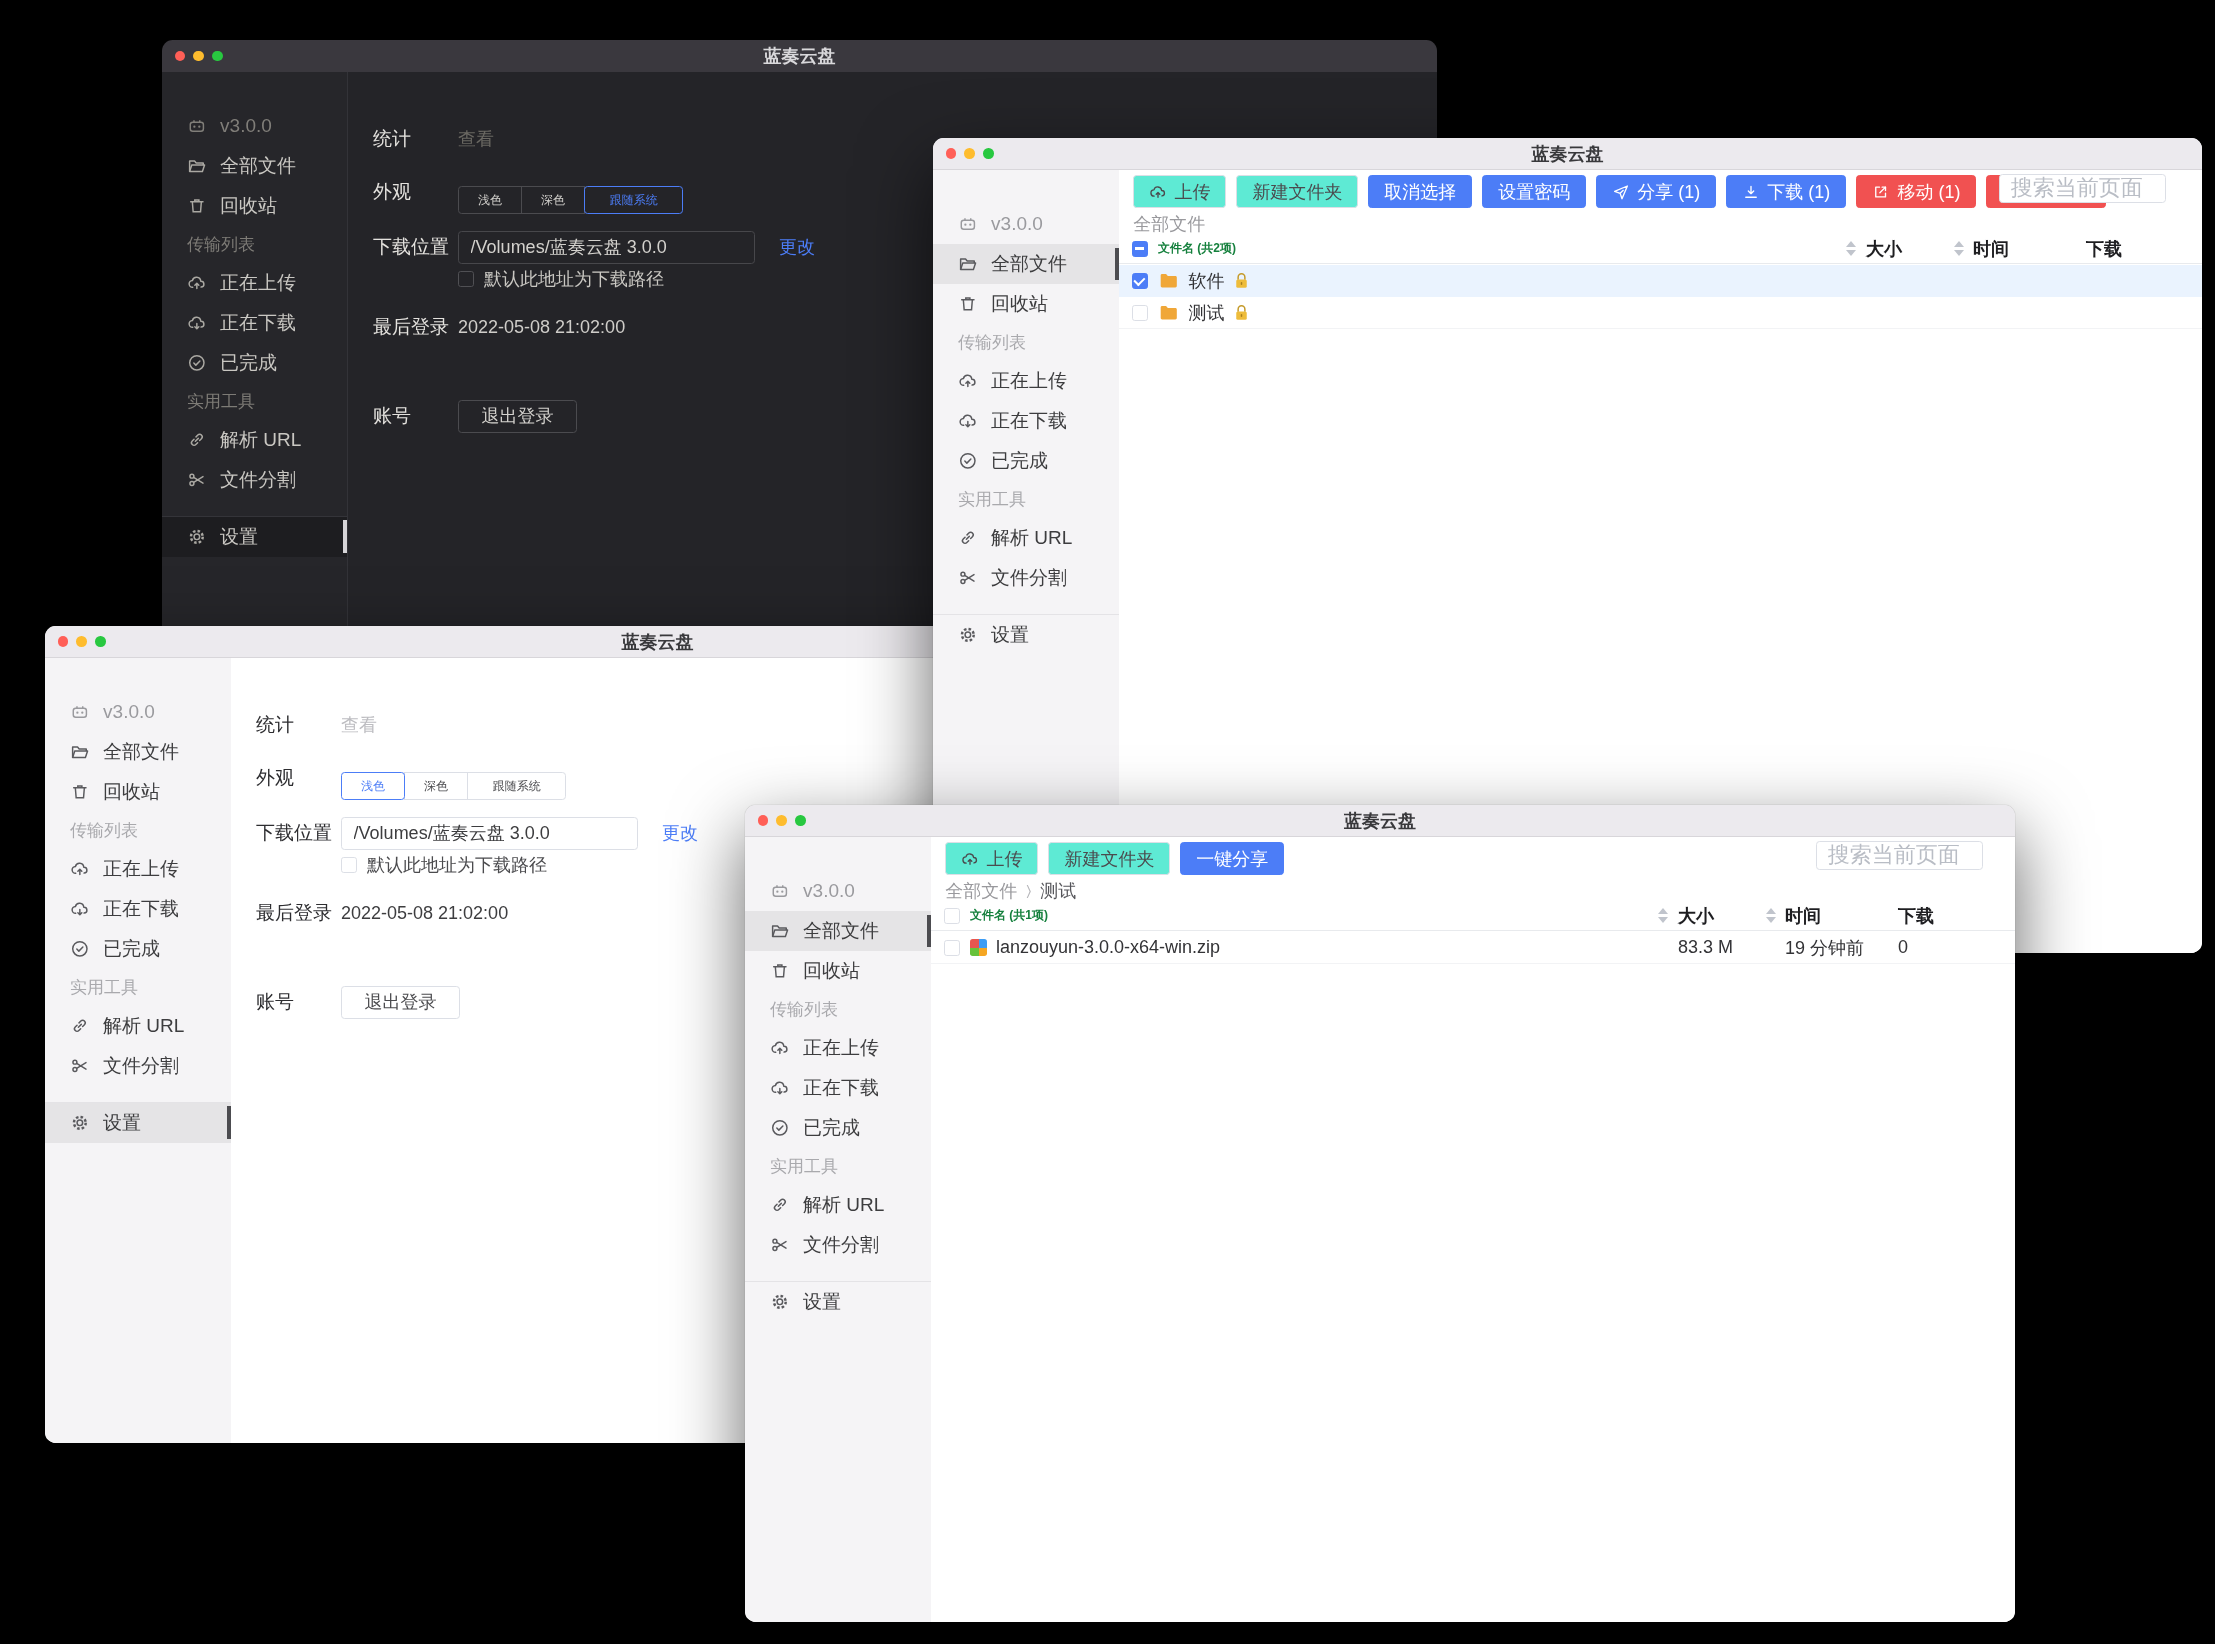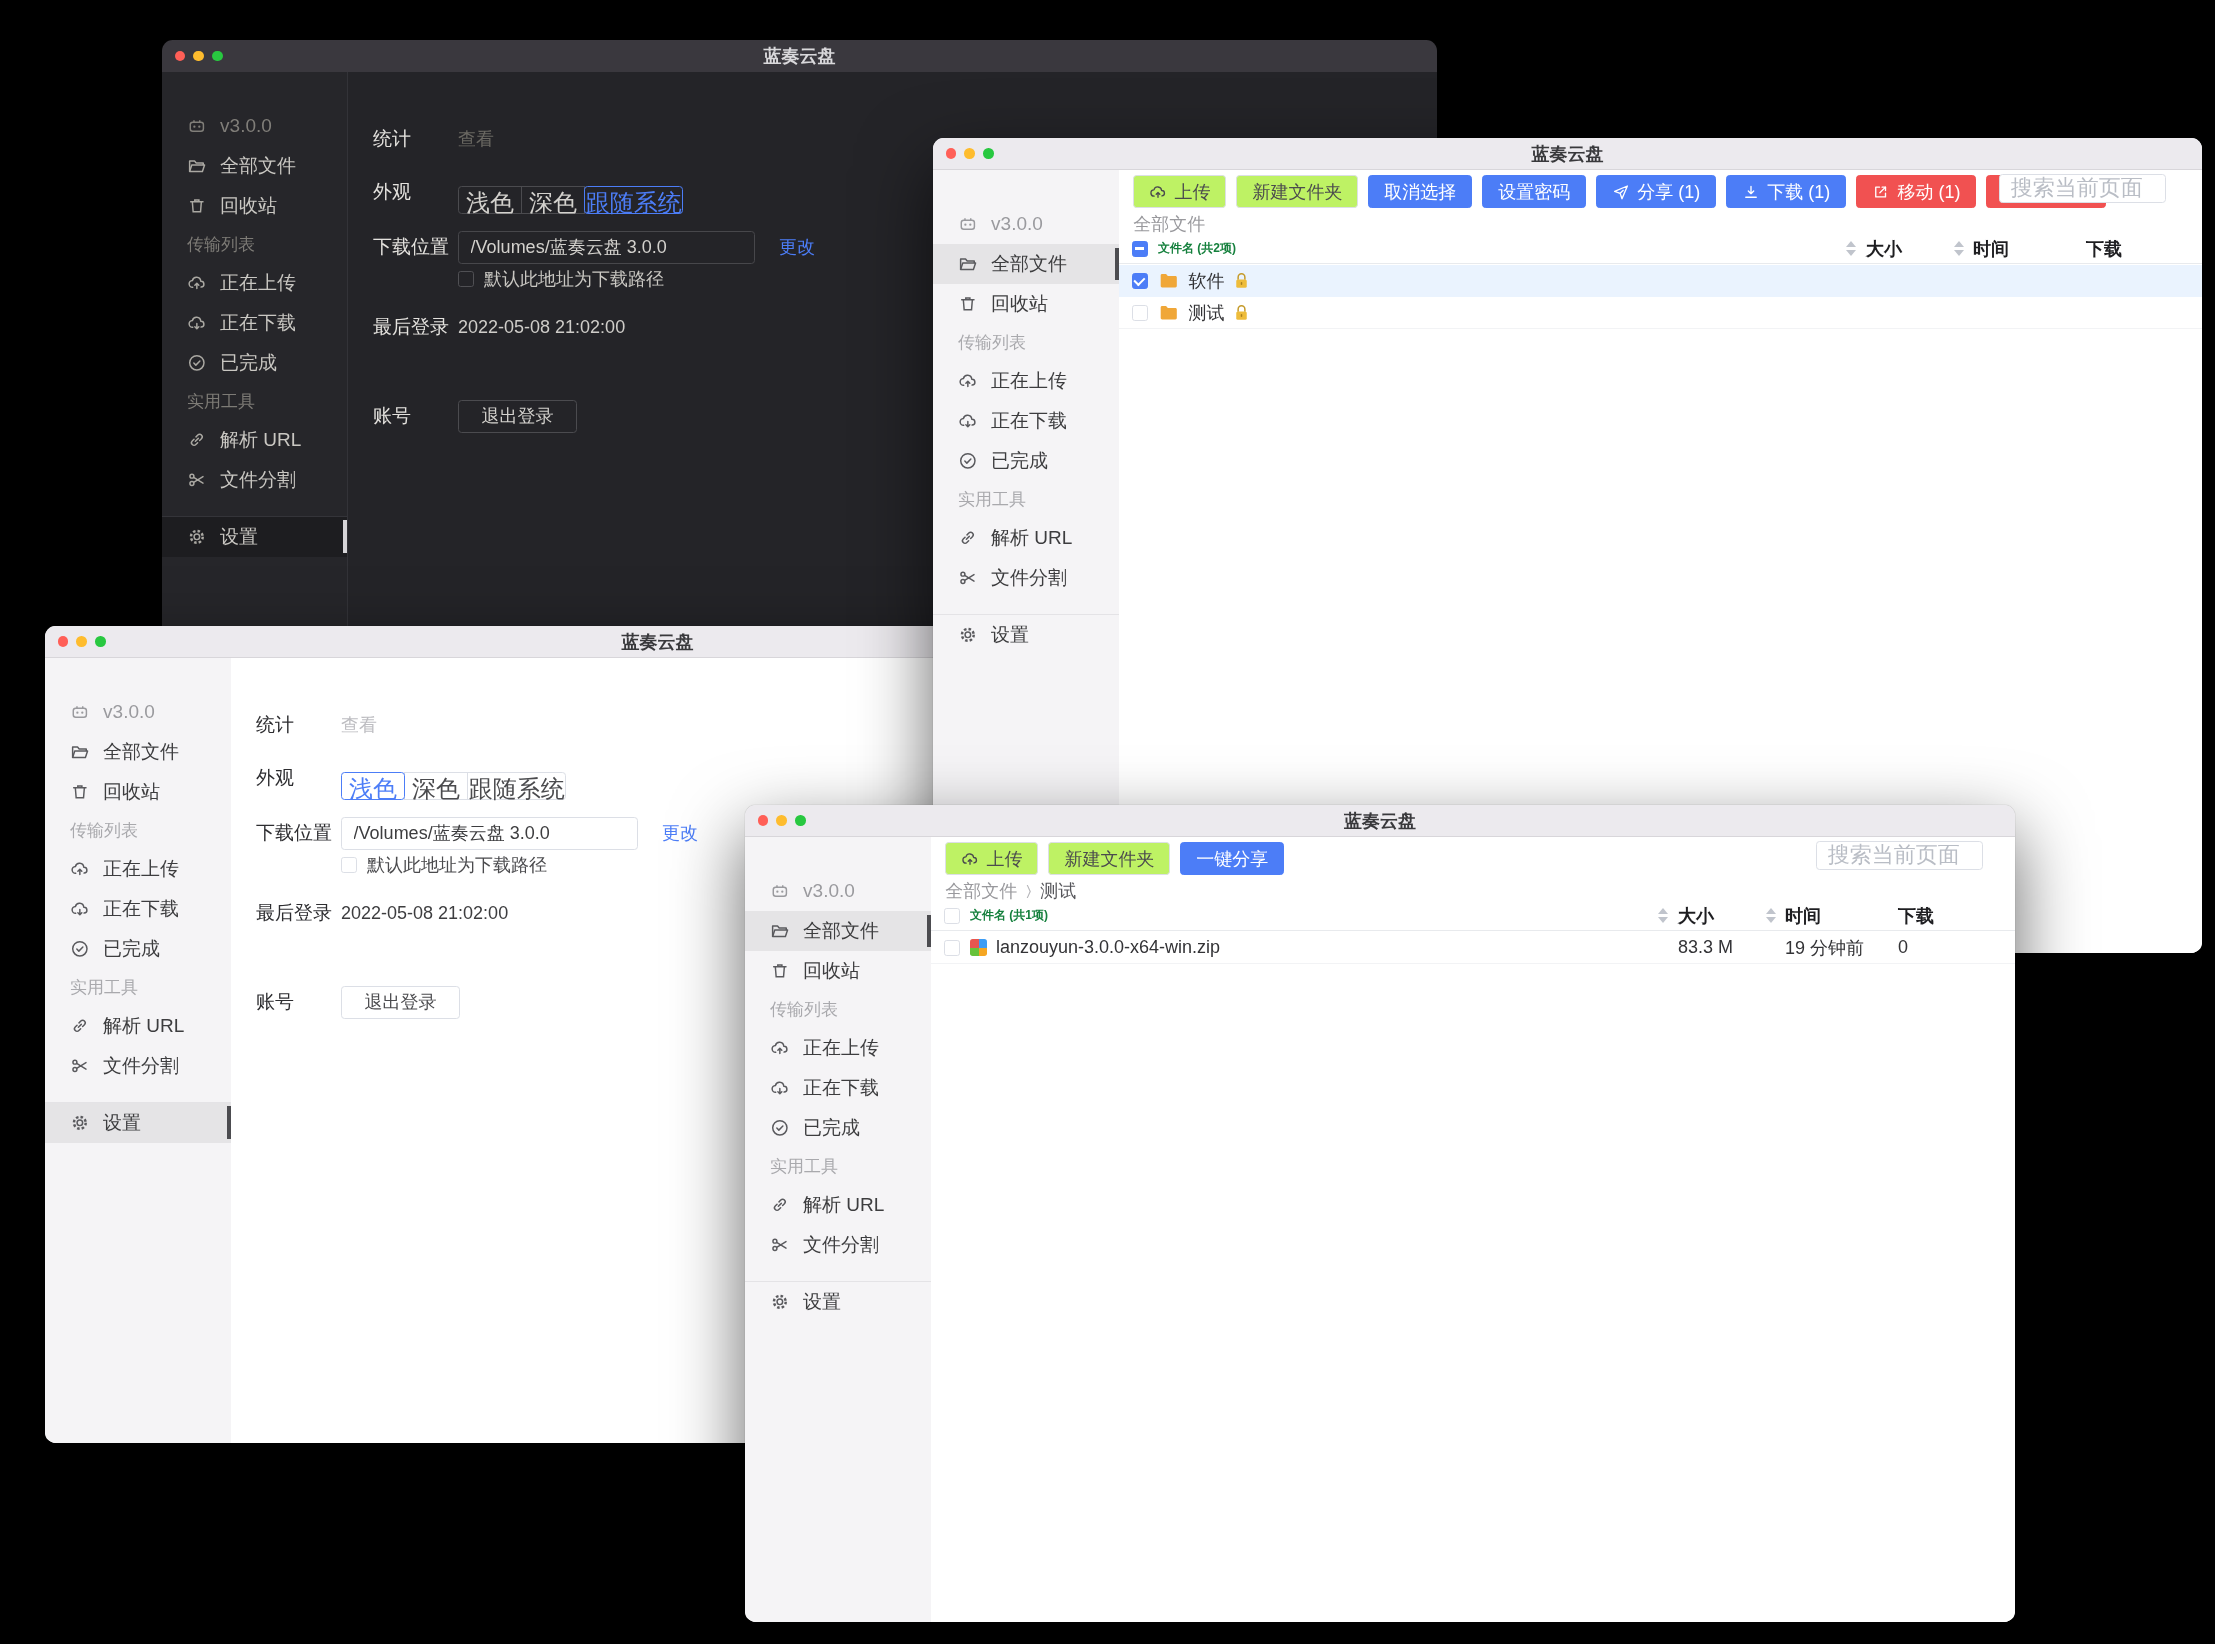--- a/index.html
+++ b/index.html
@@ -49,21 +49,21 @@
   .dk .settings-content { background:#242428; }
   .srow { position:absolute; left:25px; display:flex; align-items:center; height:32px; }
   .slabel { width:85px; font-size:19px; font-weight:400; flex:none; }
   .lt .slabel { color:#2d2d30; }
   .dk .slabel { color:#e4e2de; }
   .sval { font-size:18px; }
   .lt .sval { color:#3d3d3f; } .dk .sval { color:#cfcdc9; }
   .dk .muted { color:#6a6862 !important; }
   .lt .muted { color:#bdbdc1 !important; }
   .seg { display:flex; }
-  .seg button { height:28px; font-size:24px; background:transparent; cursor:pointer; position:relative;margin-top:16px; }
+  .seg button { height:28px; font-size:12px; background:transparent; cursor:pointer; position:relative;margin-top:16px; }
   .seg button:nth-child(1){ width:64px; border-radius:3.6px 0 0 3.6px; }
   .seg button:nth-child(2){ width:64px; margin-left:-0.9px; }
   .seg button:nth-child(3){ width:99px; margin-left:-0.9px; border-radius:0 3.6px 3.6px 0; }
   .lt .seg button { border:0.9px solid #dcdfe6; color:#4b4b4e; }
   .dk .seg button { border:0.9px solid #4b4b4f; color:#d3d1cd; }
   .seg button.on { border:0.9px solid var(--accent) !important; color:var(--accent) !important; z-index:1; border-radius:3.6px; }
   .lt .seg button.on { background:#fff; }
   .dk .seg button.on { background:transparent; }
   .path-input { width:297px; height:33px; border-radius:3.6px; font-size:18px; padding:0 11.6px;
                 font-family:inherit; }
@@ -83,21 +83,21 @@
   .lt .chklabel { color:#4b4b4e; } .dk .chklabel { color:#c9c7c2; }
   .ghost-btn { height:33px; padding:0 22.4px; border-radius:3.6px; font-size:18px; background:transparent; cursor:pointer; }
   .lt .ghost-btn { border:0.9px solid #dcdfe6; color:#4b4b4e; }
   .dk .ghost-btn { border:0.9px solid #4b4b4f; color:#d3d1cd; }
 
   
   .files-content { flex:1; position:relative; background:#fff; }
   .toolbar { position:absolute; left:14.3px; top:5.4px; display:flex; gap:9.9px; }
   .tbtn { height:33px; display:flex; align-items:center; gap:7.2px; padding:0 15px;
           border-radius:3.6px; font-size:18px; cursor:pointer; }
-  .tbtn.white { background:#bef264; border:0.9px solid #dcdfe6; color:#4b4b4e; }
+  .tbtn.white { background:#5eead4; border:0.9px solid #dcdfe6; color:#4b4b4e; }
   .tbtn.blue  { background:var(--accent); border:0.9px solid var(--accent); color:#fff; }
   .tbtn.red   { background:var(--danger); border:0.9px solid var(--danger); color:#fff; }
   .tbtn .ic { width:18px; height:18px; }
   .search { position:absolute; top:3.6px; right:36px; width:167px; height:29.6px; border:0.9px solid #dcdfe6;
             border-radius:3.6px; font-size:22px; padding:0 10.7px; color:#555; font-family:inherit; }
   .search::placeholder { color:#b9bdc5; }
   .crumbs { position:absolute; left:14.3px; top:43px; height:21.5px; display:flex; align-items:center;
             gap:9px; font-size:18px; color:#99999d; }
   .crumbs .sep { color:#b5b5b9; font-size:15px; }
   .crumbs .cur { color:#55555a; }

